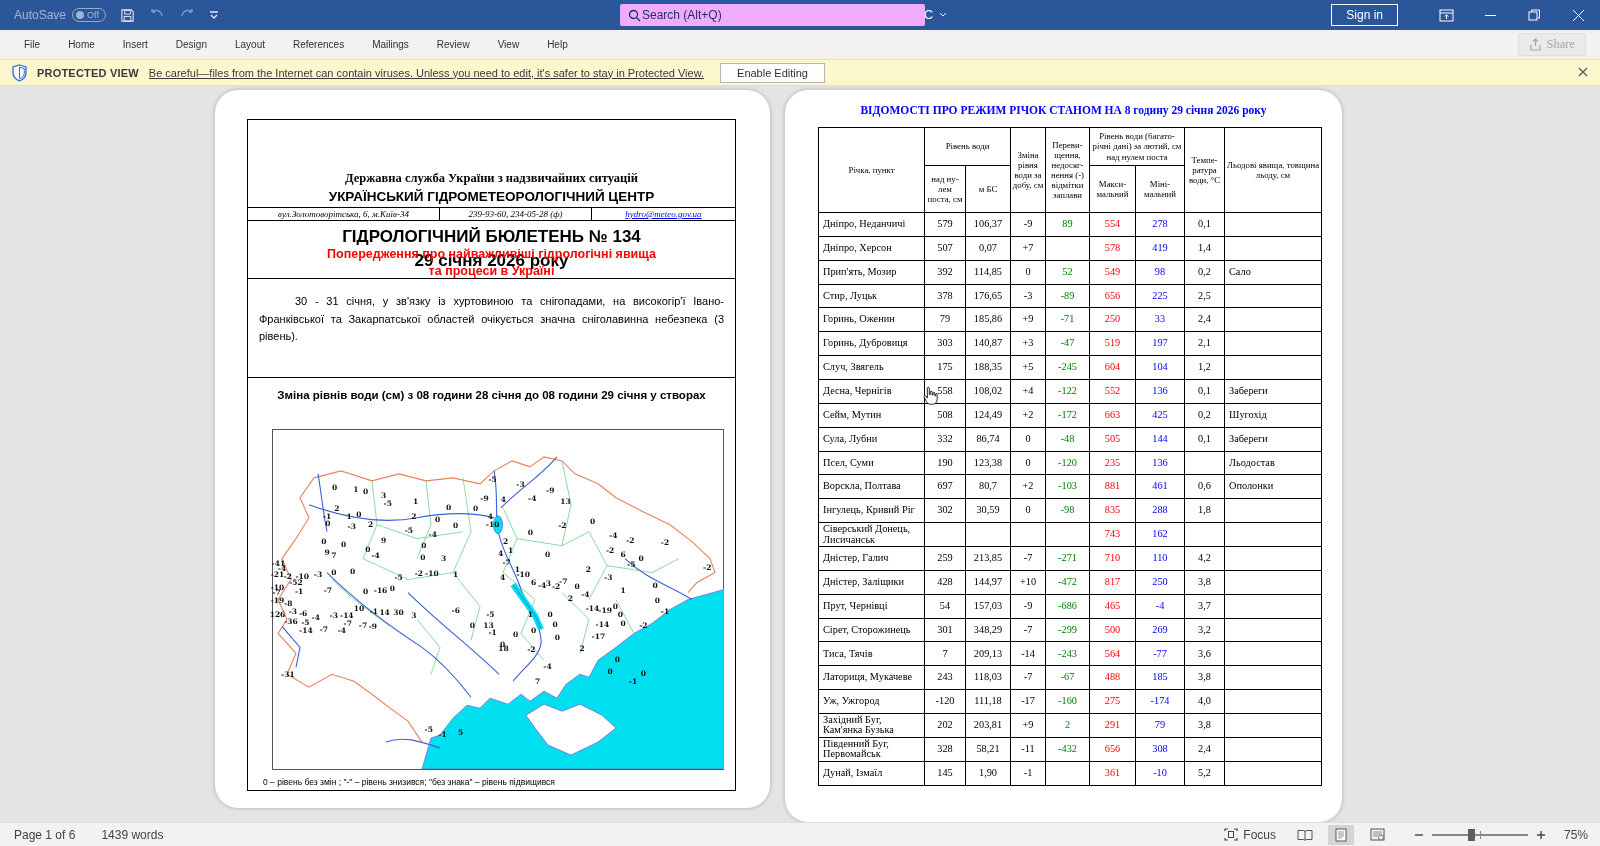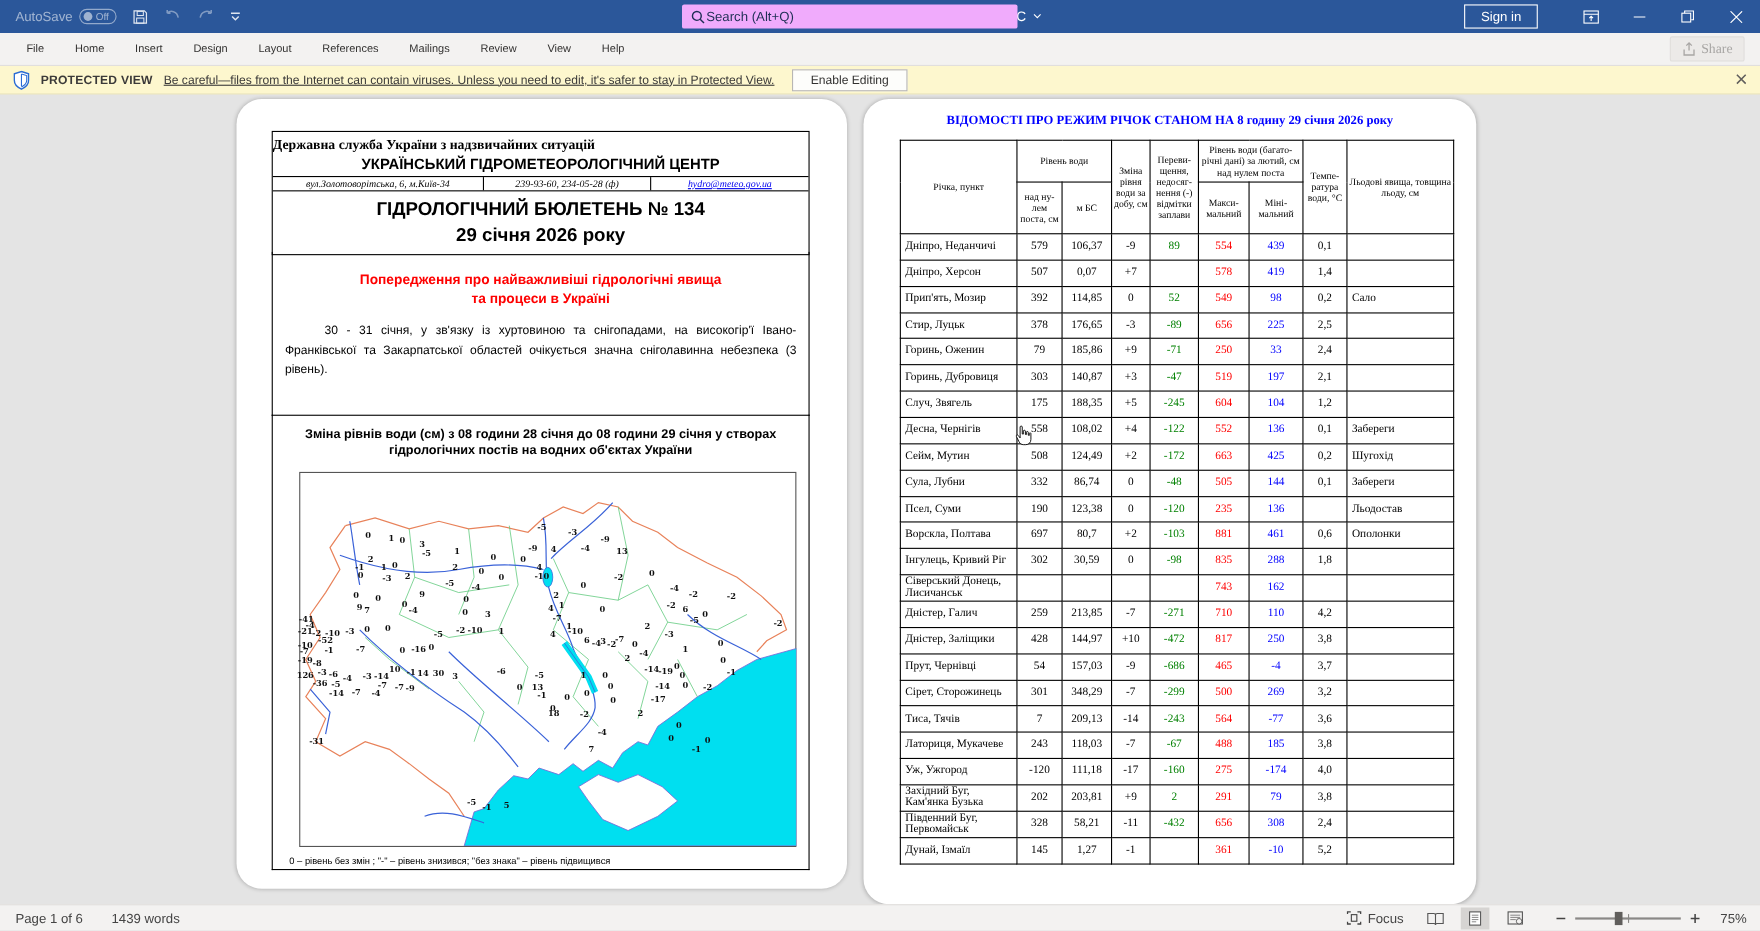--- a/index.html
+++ b/index.html
@@ -36,21 +36,21 @@
   .pv-close { position:absolute; right:12px; color:#605e5c; font-size:12px; }
 
   
   .canvas { position:absolute; top:86px; left:0; right:0; height:736px; background:#e4e4e4; overflow:hidden; }
   .page { position:absolute; background:#fff; box-shadow:0 0 4px rgba(0,0,0,.25);border-radius:23px; }
   .pageL { left:215px; top:4px; width:555px; height:718px; }
   .pageR { left:785px; top:4px; width:557px; height:732px; }
 
   
   .org-box { position:absolute; left:32px; top:29px; width:489px; border:1.5px solid #000; }
-  .org1 { font-family:"Liberation Serif",serif; font-weight:bold; font-size:12.5px; padding:4px 0 2px; }
+  .org1 { font-family:"Liberation Serif",serif; font-weight:bold; font-size:12.5px; text-align:center; padding:4px 0 2px;margin-top:47px; }
   .org2 { font-weight:bold; font-size:13.5px; text-align:center; padding:1px 0 3px; }
   .org-row { display:flex; border-top:1px solid #000; border-bottom:1.5px solid #000; font-family:"Liberation Serif",serif; font-style:italic; font-size:9px; }
   .org-row > div { padding:1px 2px; text-align:center; }
   .org-a { width:192px; border-right:1px solid #000; }
   .org-p { width:152px; border-right:1px solid #000; }
   .org-e { flex:1; color:#0000ee; text-decoration:underline; }
   .big-title { text-align:center; font-weight:bold; font-size:17px; line-height:24px; padding:4px 0 5px; }
   .warn-box { position:absolute; left:32px; top:139px; width:489px; height:149px; border:1.5px solid #000; border-top:none; }
   .warn-title { margin-top:17px; text-align:center; color:#fe0000; font-weight:bold; font-size:12.5px; line-height:17px; }
   .warn-text { margin:13px 11px 0; font-size:11px; line-height:17.5px; text-align:justify; text-indent:36px; }
@@ -224,21 +224,20 @@
         <div class="warn-title">
           <div>Попередження про найважливіші гідрологічні явища</div>
           <div>та процеси в Україні</div>
         </div>
         <div class="warn-text">30 - 31 січня, у зв'язку із хуртовиною та снігопадами, на високогір'ї Івано-Франківської та Закарпатської областей очікується значна сніголавинна небезпека (3 рівень).</div>
       </div>
 
       <div class="map-box">
         <div class="map-title">
           <div>Зміна рівнів води (см) з 08 години 28 січня до 08 години 29 січня у створах</div>
-          <div>гідрологічних постів на водних об'єктах України</div>
         </div>
         <div class="map-frame">
           <svg viewBox="0 0 451 340" width="451" height="339" preserveAspectRatio="none">
 
             <path d="M149,340 L158,309 167,306 180,289 194,276 207,279 217,269 235,275 248,265 257,272 271,262 284,269 293,255 307,245 316,248 325,231 343,218 361,204 379,194 397,180 415,170 451,160 451,340 Z" fill="#00dff0" stroke="#7a6bd8" stroke-width="0.8"></path>
 
             <path d="M253,286 L271,275 289,282 307,275 329,286 343,299 325,313 298,326 275,316 262,299 Z" fill="#ffffff" stroke="#7a6bd8" stroke-width="0.8"></path>
 
             <path d="M41,48 L68,41 99,51 126,44 153,51 180,48 207,54 221,41 239,31 257,37 271,27 289,31 302,44 325,54 343,68 370,82 397,95 419,112 437,129 442,143 424,153 415,163" fill="none" stroke="#e8825a" stroke-width="1.1"></path>
             <path d="M41,48 L27,68 36,88 23,109 9,129 18,150 5,170 14,190 5,204 23,224 14,245 36,258 59,245 81,252 99,265 117,279 135,292 149,313" fill="none" stroke="#e8825a" stroke-width="1.1"></path>
@@ -467,21 +466,21 @@
           </tr>
         </thead>
         <tbody>
             <tr>
               <td class="c0">Дніпро, Неданчичі</td>
               <td class="c1">579</td>
               <td class="c2">106,37</td>
               <td class="c3">-9</td>
               <td class="c4">89</td>
               <td class="c5">554</td>
-              <td class="c6">439</td>
+              <td class="c6">278</td>
               <td class="c7">0,1</td>
               <td class="c8"></td>
             </tr>
             <tr>
               <td class="c0">Дніпро, Херсон</td>
               <td class="c1">507</td>
               <td class="c2">0,07</td>
               <td class="c3">+7</td>
               <td class="c4"></td>
               <td class="c5">578</td>
@@ -716,21 +715,21 @@
               <td class="c3">-11</td>
               <td class="c4">-432</td>
               <td class="c5">656</td>
               <td class="c6">308</td>
               <td class="c7">2,4</td>
               <td class="c8"></td>
             </tr>
             <tr>
               <td class="c0">Дунай, Ізмаїл</td>
               <td class="c1">145</td>
-              <td class="c2">1,27</td>
+              <td class="c2">1,90</td>
               <td class="c3">-1</td>
               <td class="c4"></td>
               <td class="c5">361</td>
               <td class="c6">-10</td>
               <td class="c7">5,2</td>
               <td class="c8"></td>
             </tr>
           </tbody>
       </table>
     </div>

